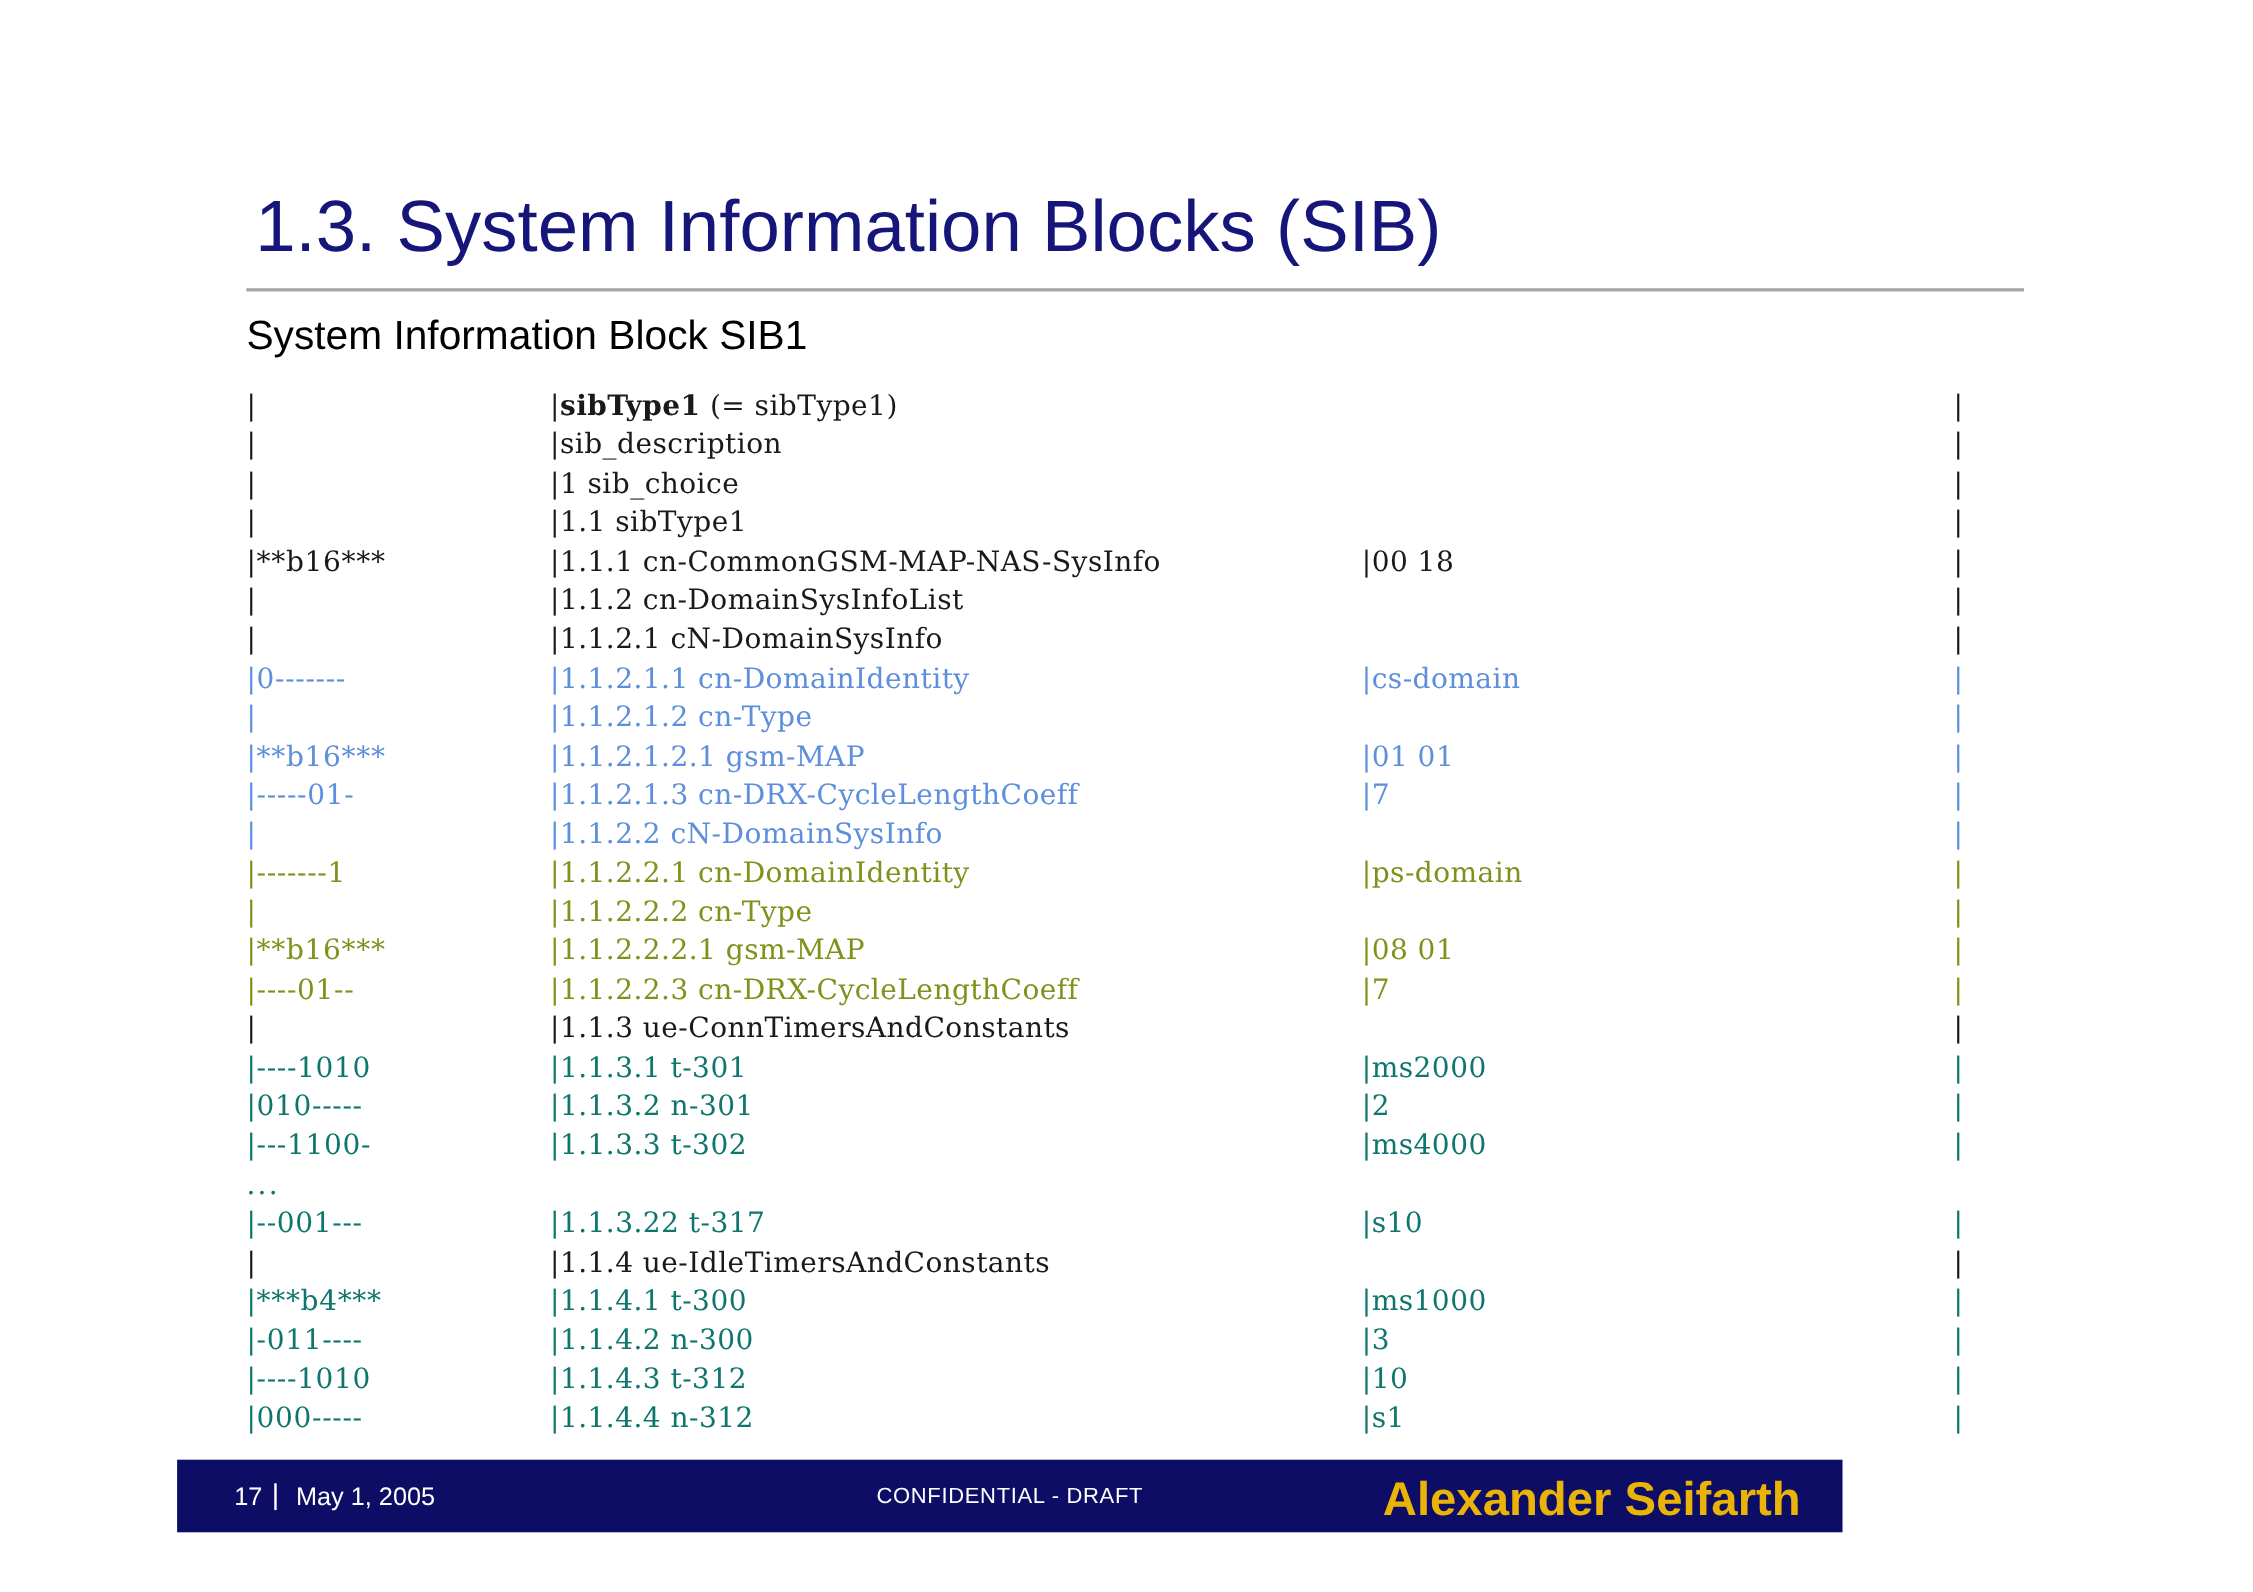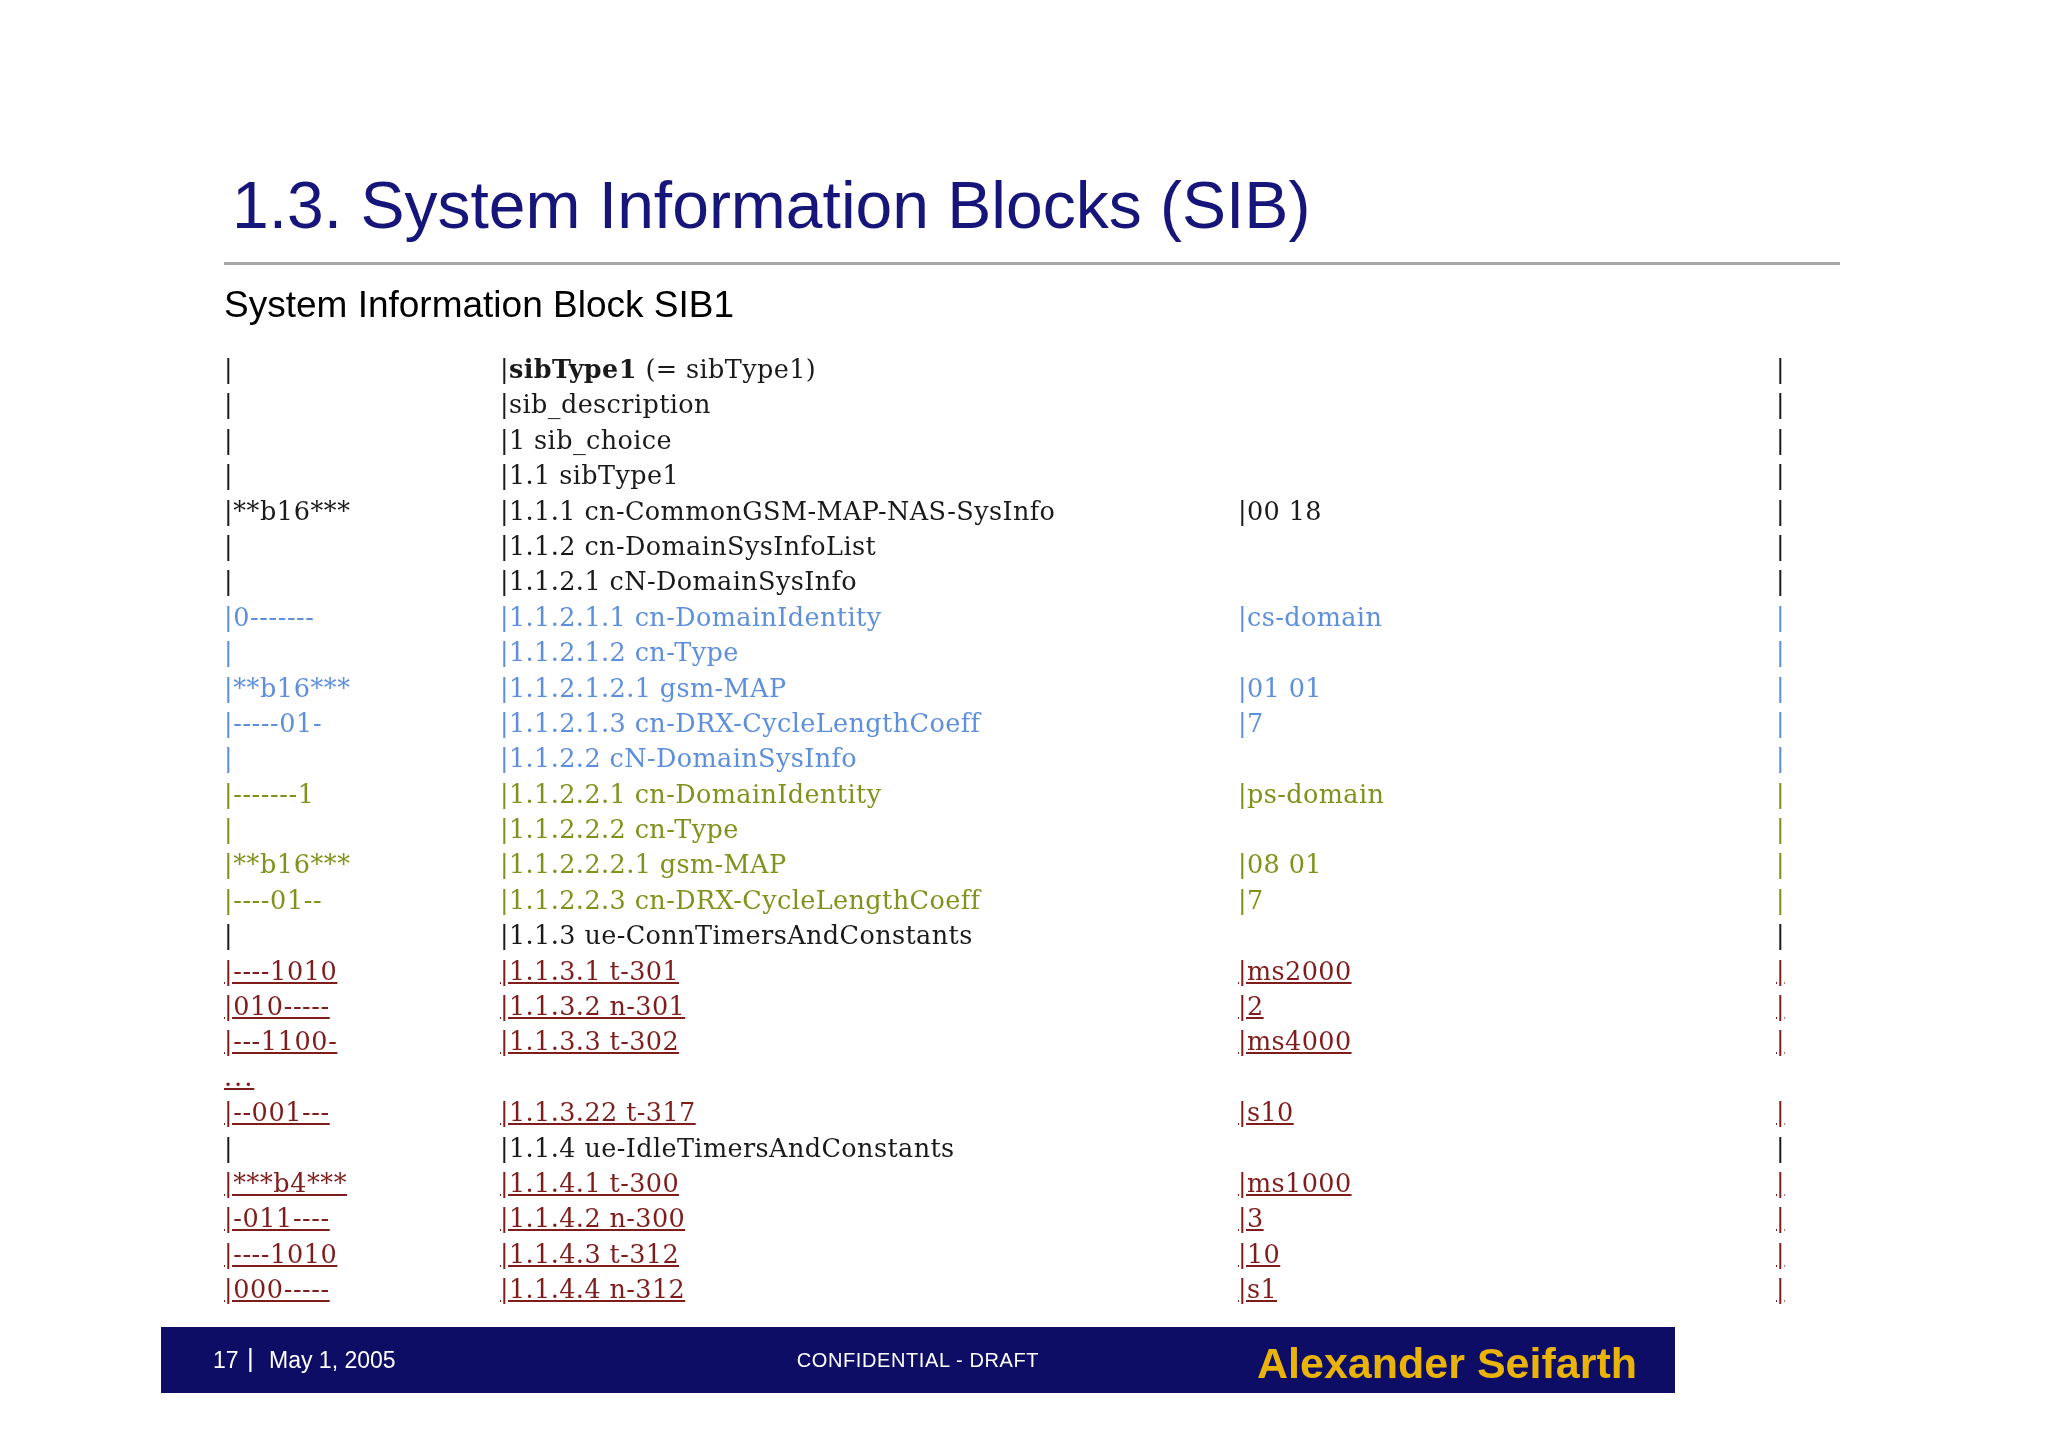--- a/index.html
+++ b/index.html
@@ -108,21 +108,21 @@
     white-space: pre;
   }
   .code-row.ellipsis .col-bits {
     letter-spacing: 2px;
   }
 
   
   .c-black  { color: #1a1a1a; }
   .c-blue   { color: #5e8fdc; }
   .c-green  { color: #7d931b; }
-  .c-red    { color: #7f1d1d; text-decoration: underline; }
+  .c-red    { color: #0f766e; }
 
   .bold { font-weight: 700; }
 
   
   #footer-bar {
     position: absolute;
     left: 161px;
     top: 1327px;
     width: 1514px;
     height: 66px;

